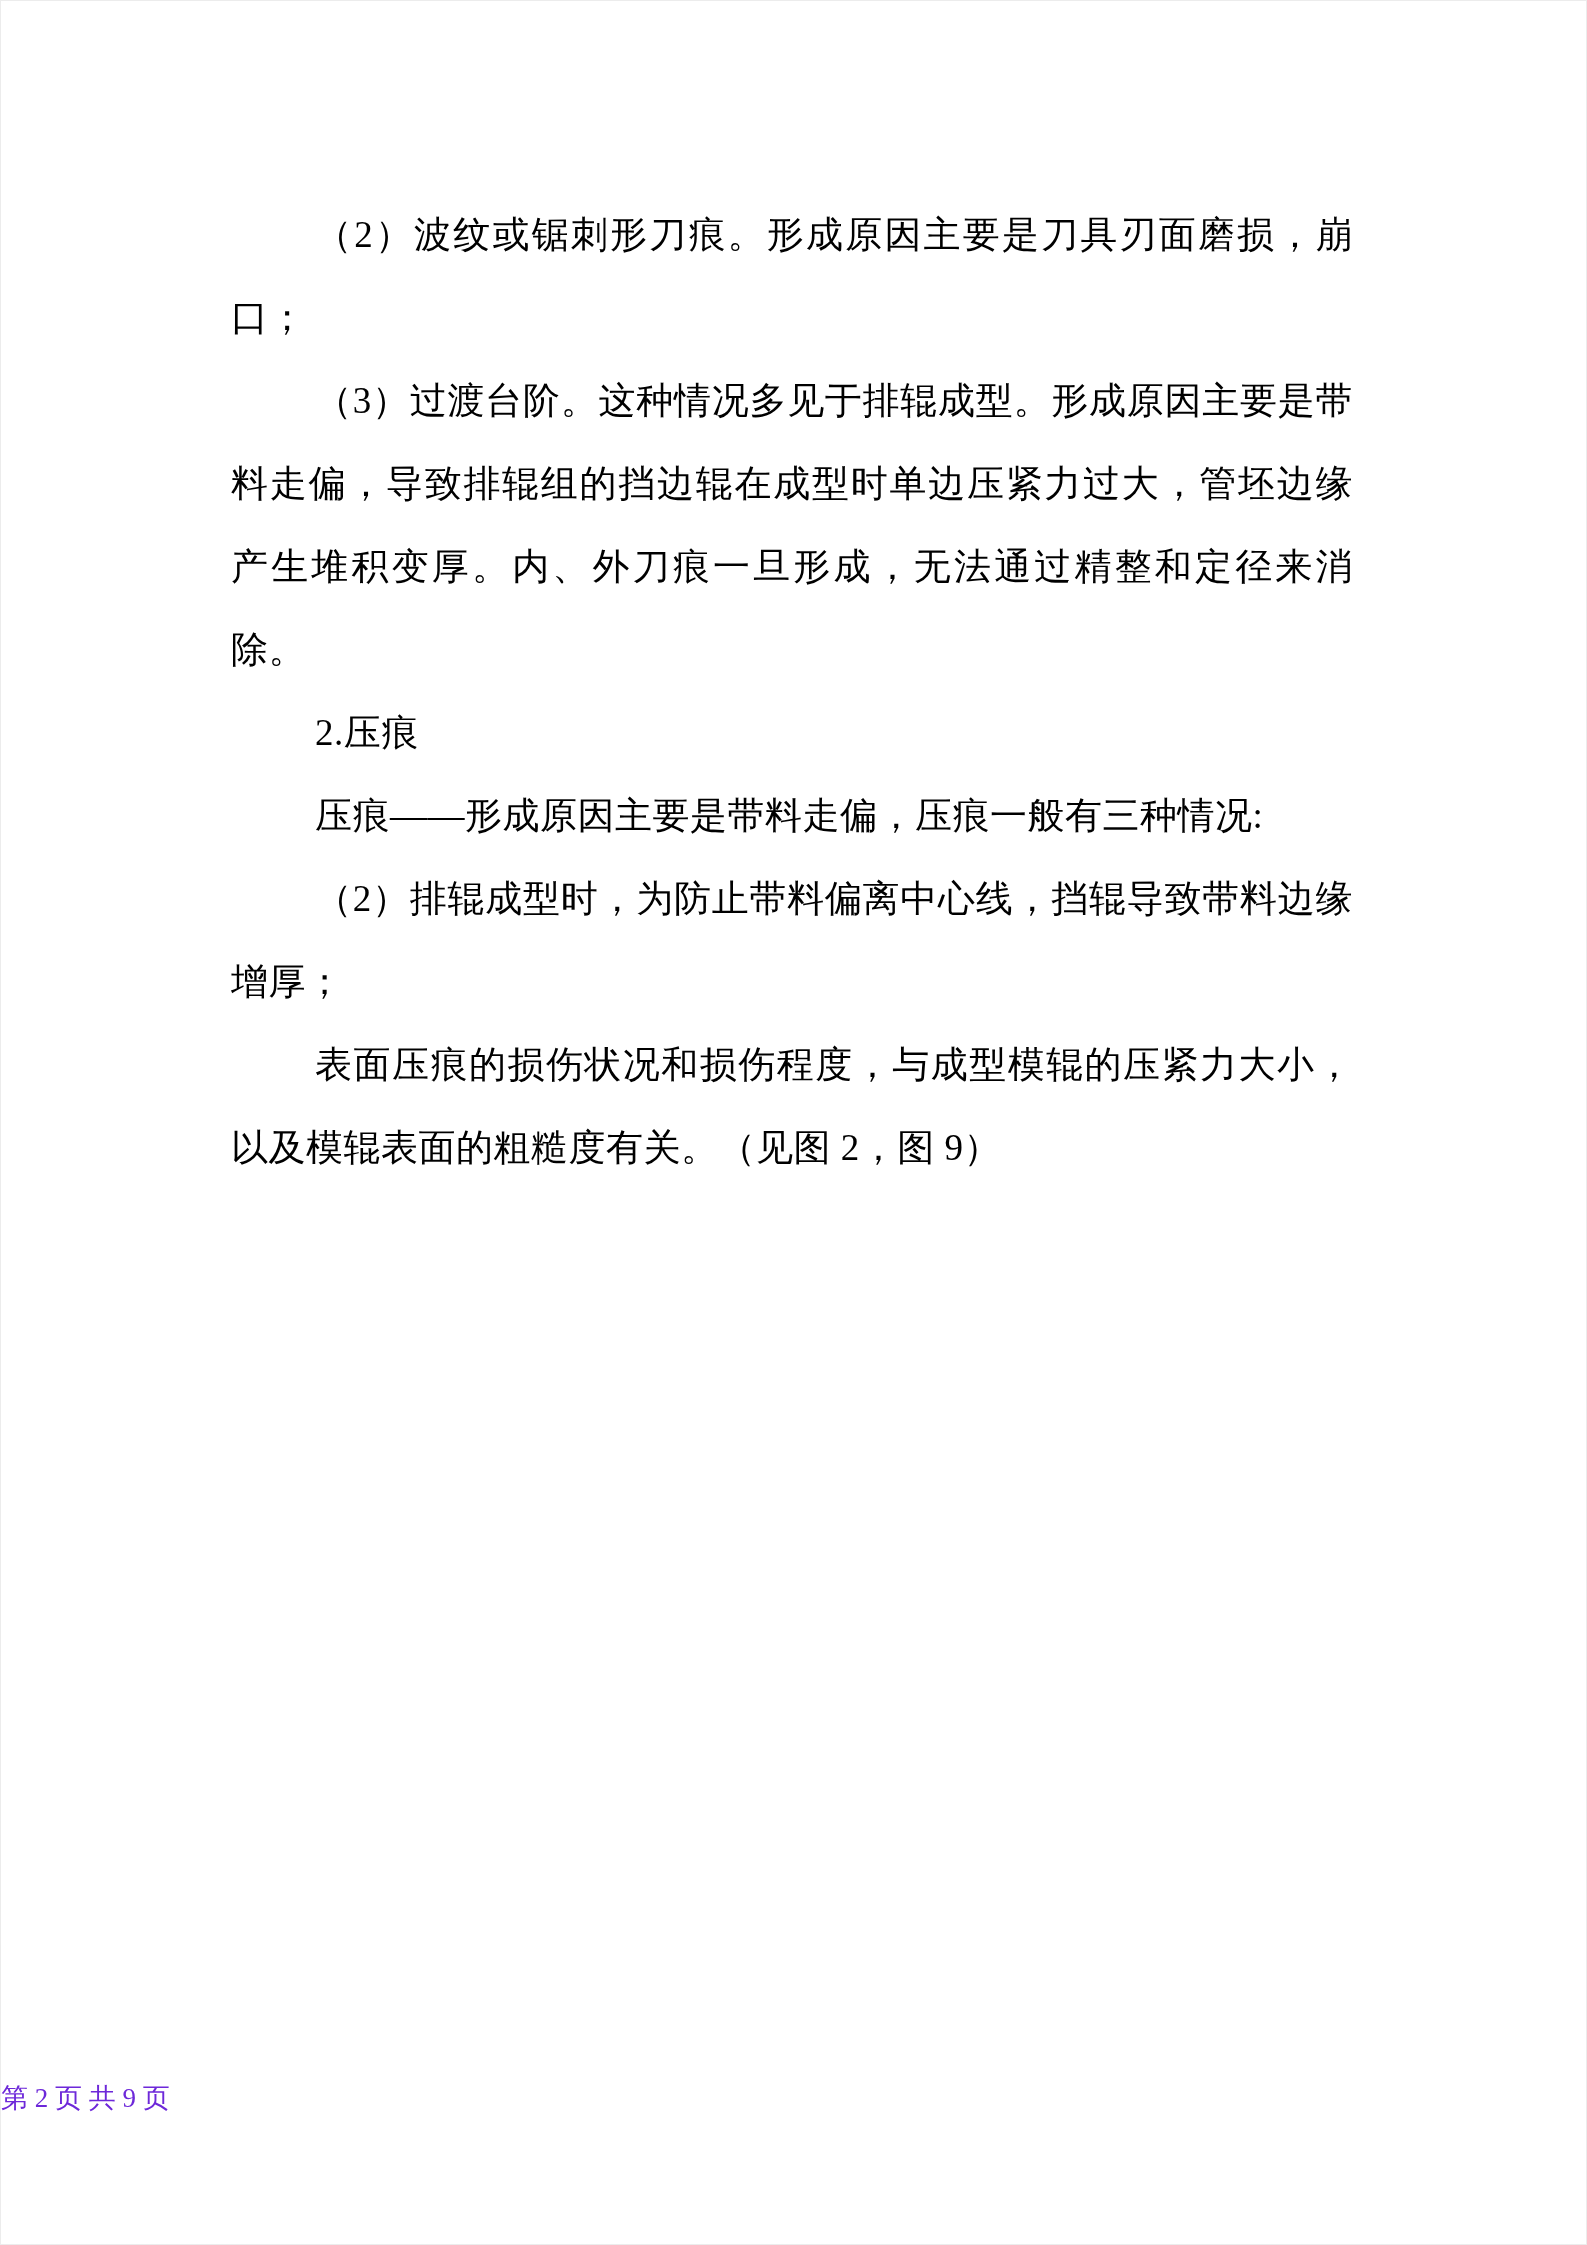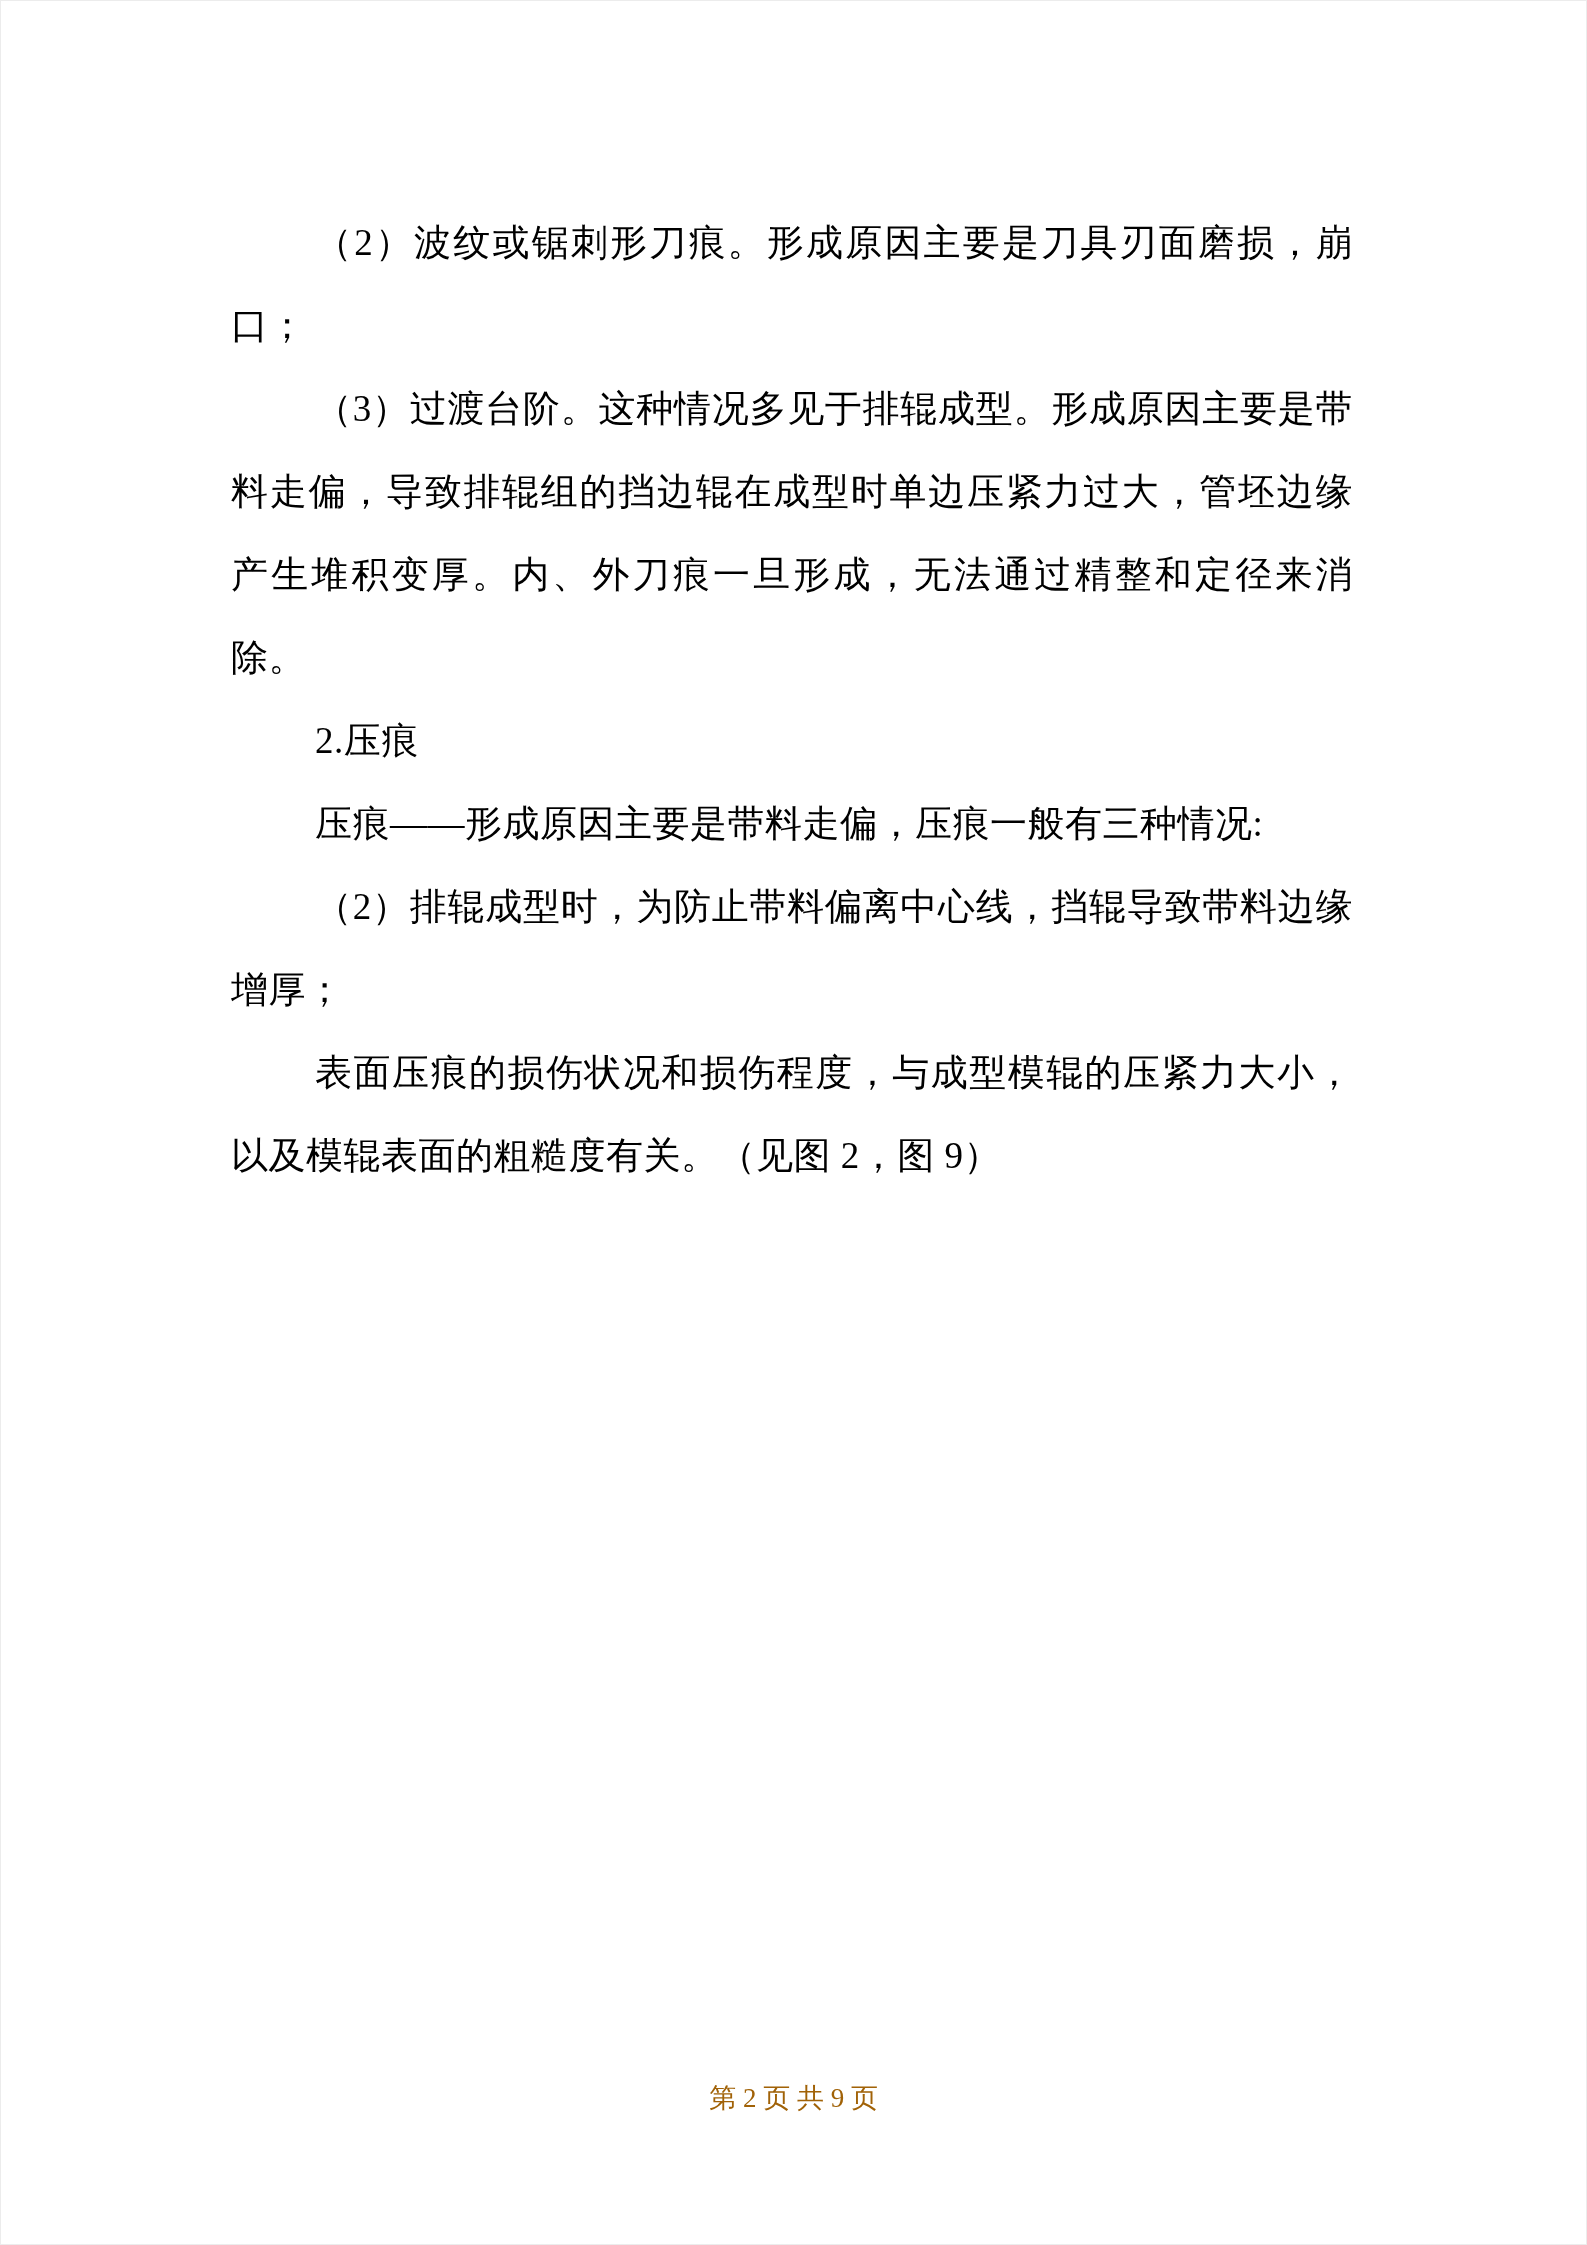--- a/index.html
+++ b/index.html
@@ -14,41 +14,40 @@
     background: #ffffff;
     overflow: hidden;
     box-sizing: border-box;
     border: 1px solid #ececec;
     font-family: "Liberation Serif", "DejaVu Serif", serif;
     color: #000000;
   }
   .content {
     position: absolute;
     left: 230px;
-    top: 200px;
+    top: 192px;
     width: 1122px;
     font-size: 37px;
     line-height: 83px;
     text-align: justify;
     letter-spacing: 0.5px;
   }
   .content p {
     margin: 0;
     padding: 0;
     text-indent: 84px; 
   }
   .footer {
     position: absolute;
     top: 2080px;
     left: 0;
     width: 100%;
-    text-align: center;
     font-size: 27px;
     line-height: 34px;
-    color: #a16207;
+    color: #6d28d9;
   }
 </style>
 </head>
 <body>
 
 <div class="page">
   <div class="content">
     <p>（2）波纹或锯刺形刀痕。形成原因主要是刀具刃面磨损，崩口；</p>
     <p>（3）过渡台阶。这种情况多见于排辊成型。形成原因主要是带料走偏，导致排辊组的挡边辊在成型时单边压紧力过大，管坯边缘产生堆积变厚。内、外刀痕一旦形成，无法通过精整和定径来消除。</p>
     <p>2.压痕</p>

